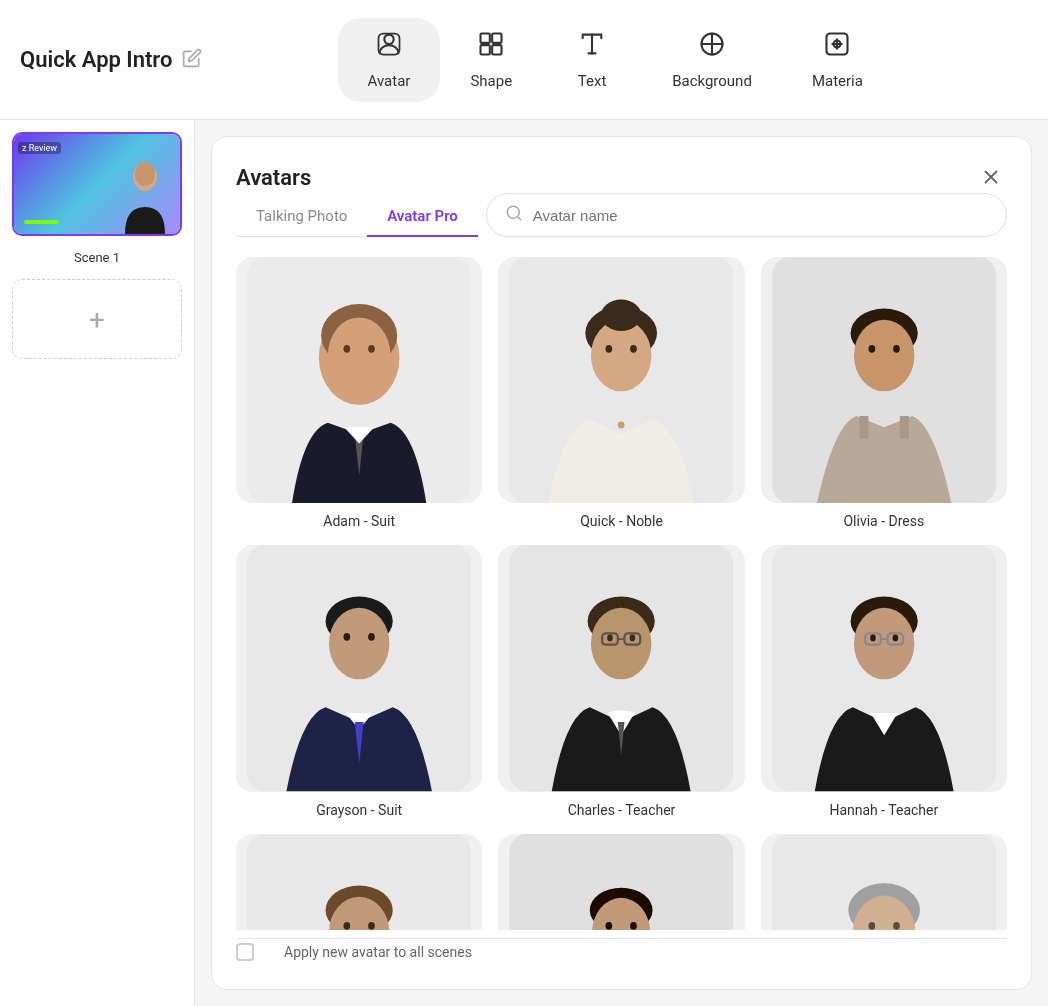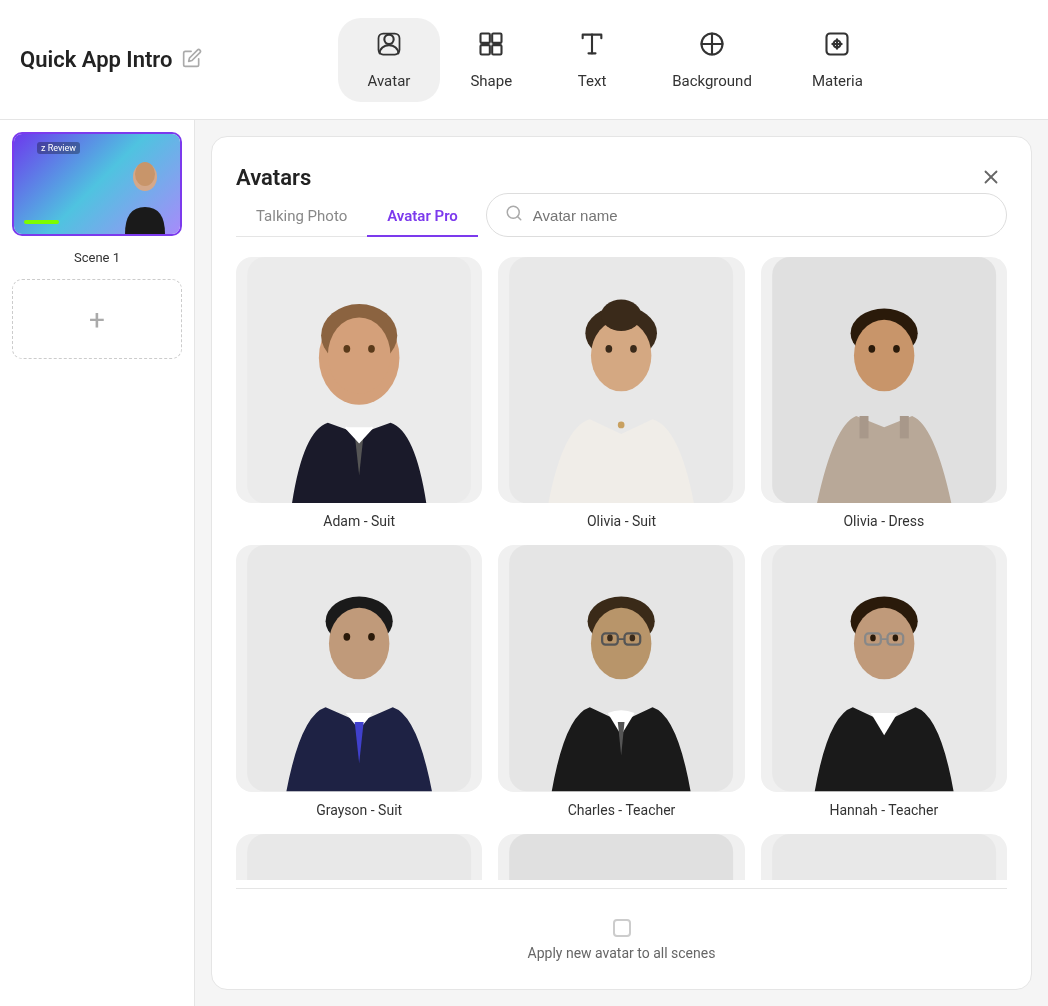--- a/index.html
+++ b/index.html
@@ -98,21 +98,21 @@
       width: 100%;
       height: 100px;
       background: linear-gradient(135deg, #6c3aed 0%, #4fc3e0 50%, #a78bfa 100%);
       display: flex;
       align-items: center;
       justify-content: center;
       position: relative;
     }
     .scene-thumbnail-text {
       position: absolute;
-      left: 23px;
+      left: 4px;
       top: 8px;
       font-size: 9px;
       color: #fff;
       background: rgba(0,0,0,0.3);
       padding: 1px 4px;
       border-radius: 3px;
     }
     .scene-name {
       font-size: 13px;
       text-align: center;
@@ -232,25 +232,24 @@
     .avatar-name {
       font-size: 14px;
       color: #333;
       text-align: center;
     }
 
     
     .bottom-bar {
       display: flex;
       align-items: center;
-      gap: 8px;
-      padding: 30px 0 4px 0;
+      gap: 30px;
+      padding: 4px 0 4px 0;
       border-top: 1px solid #e5e5e5;
       margin-top: 8px;
-      flex-direction: column;
     }
     .apply-checkbox {
       width: 18px;
       height: 18px;
       border: 2px solid #ccc;
       border-radius: 4px;
       cursor: pointer;
       appearance: none;
       -webkit-appearance: none;
     }
@@ -425,21 +424,21 @@
             <ellipse cx="89" cy="82" rx="3" ry="3.5" fill="#3a2a1a"></ellipse>
             <ellipse cx="111" cy="82" rx="3" ry="3.5" fill="#3a2a1a"></ellipse>
 
             <ellipse cx="100" cy="52" rx="18" ry="14" fill="#3a2a1a"></ellipse>
 
             <path d="M35 220 Q48 152 72 145 L100 158 L128 145 Q152 152 165 220Z" fill="#f0ede8"></path>
 
             <circle cx="100" cy="150" r="3" fill="#c8a060"></circle>
           </svg>
         </div>
-        <span class="avatar-name">Olivia - Suit</span>
+        <span class="avatar-name">Quick - Noble</span>
       </div>
 
       <div class="avatar-card">
         <div class="avatar-img-box">
           <svg width="100%" height="100%" viewBox="0 0 200 220">
             <rect width="200" height="220" fill="#e0e0e0" rx="16"></rect>
 
             <ellipse cx="100" cy="68" rx="30" ry="22" fill="#2a1a0a"></ellipse>
 
             <ellipse cx="100" cy="88" rx="27" ry="32" fill="#c8956a"></ellipse>

